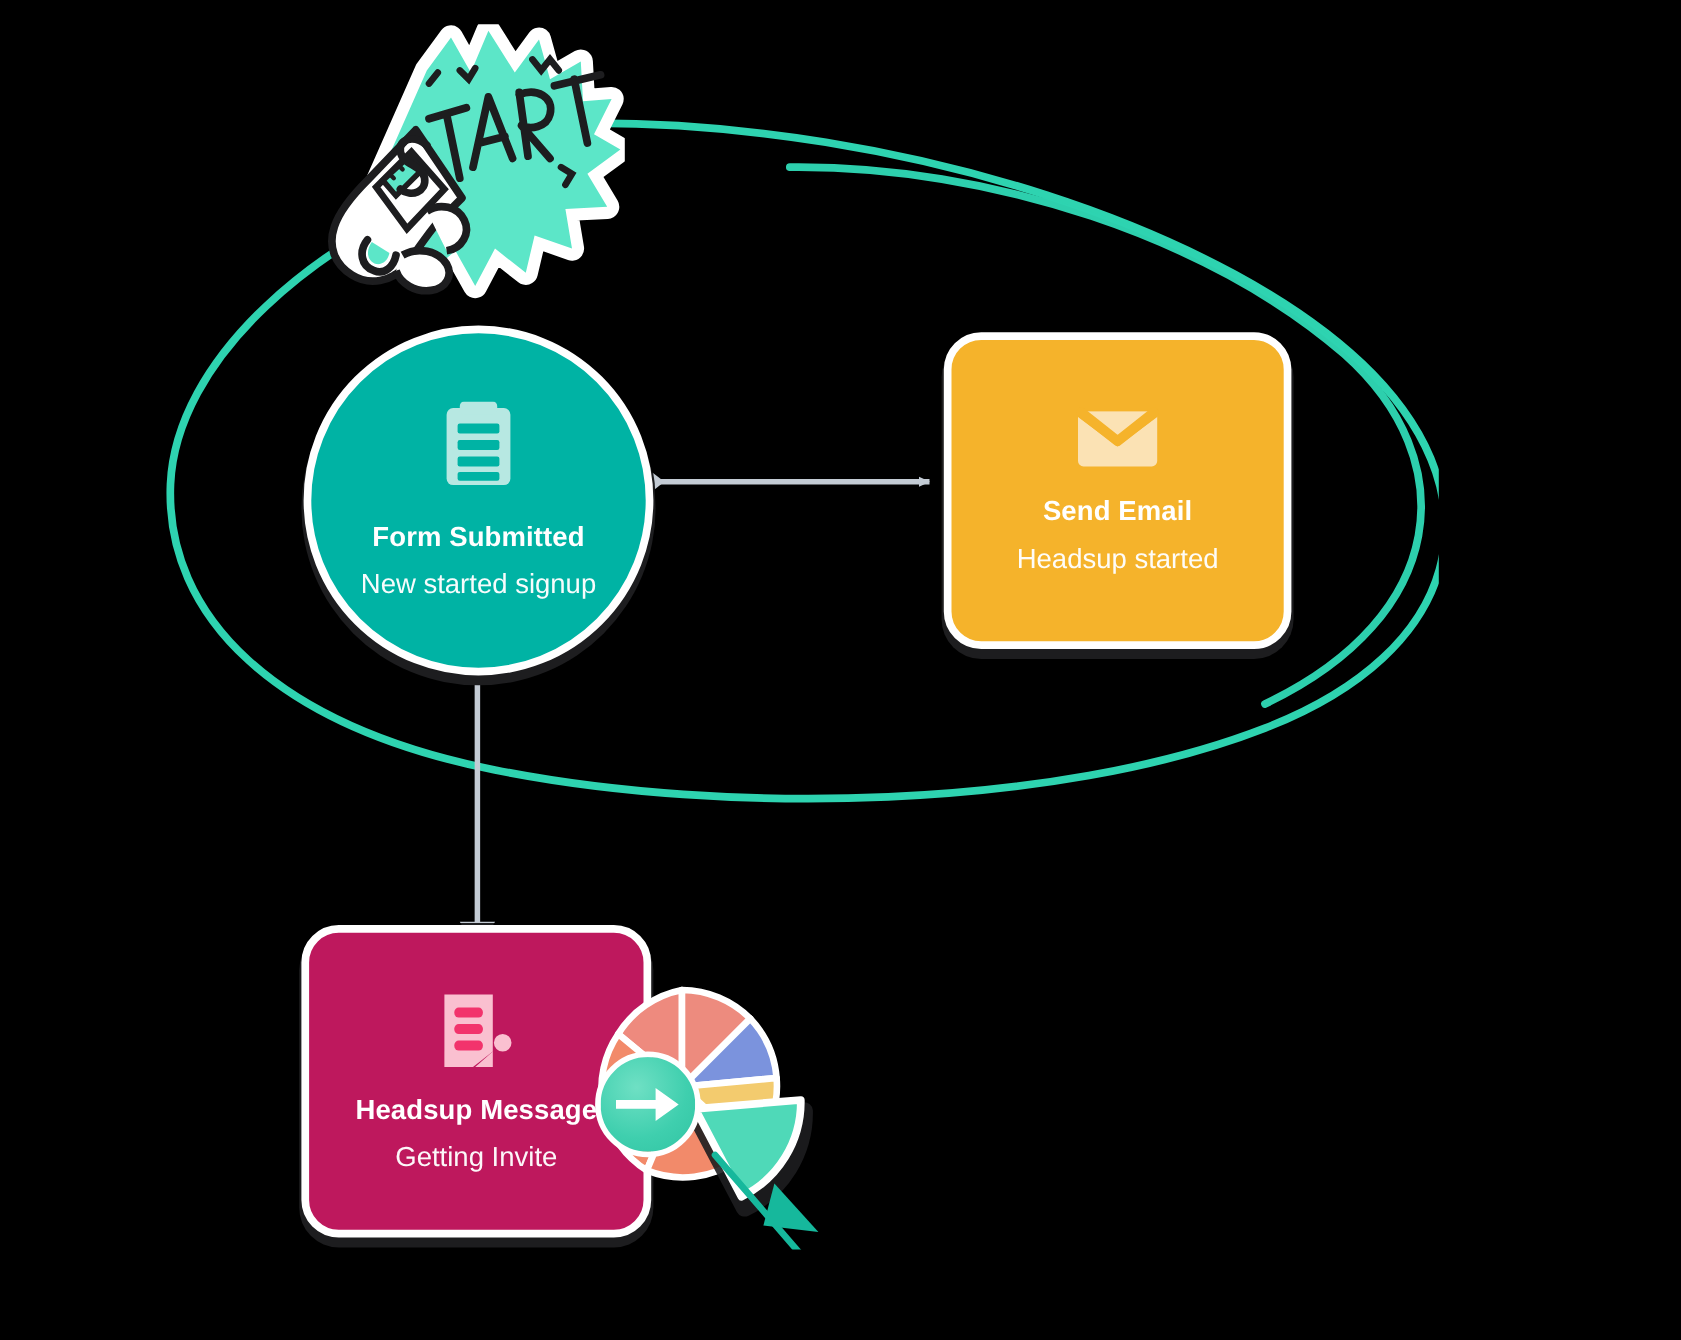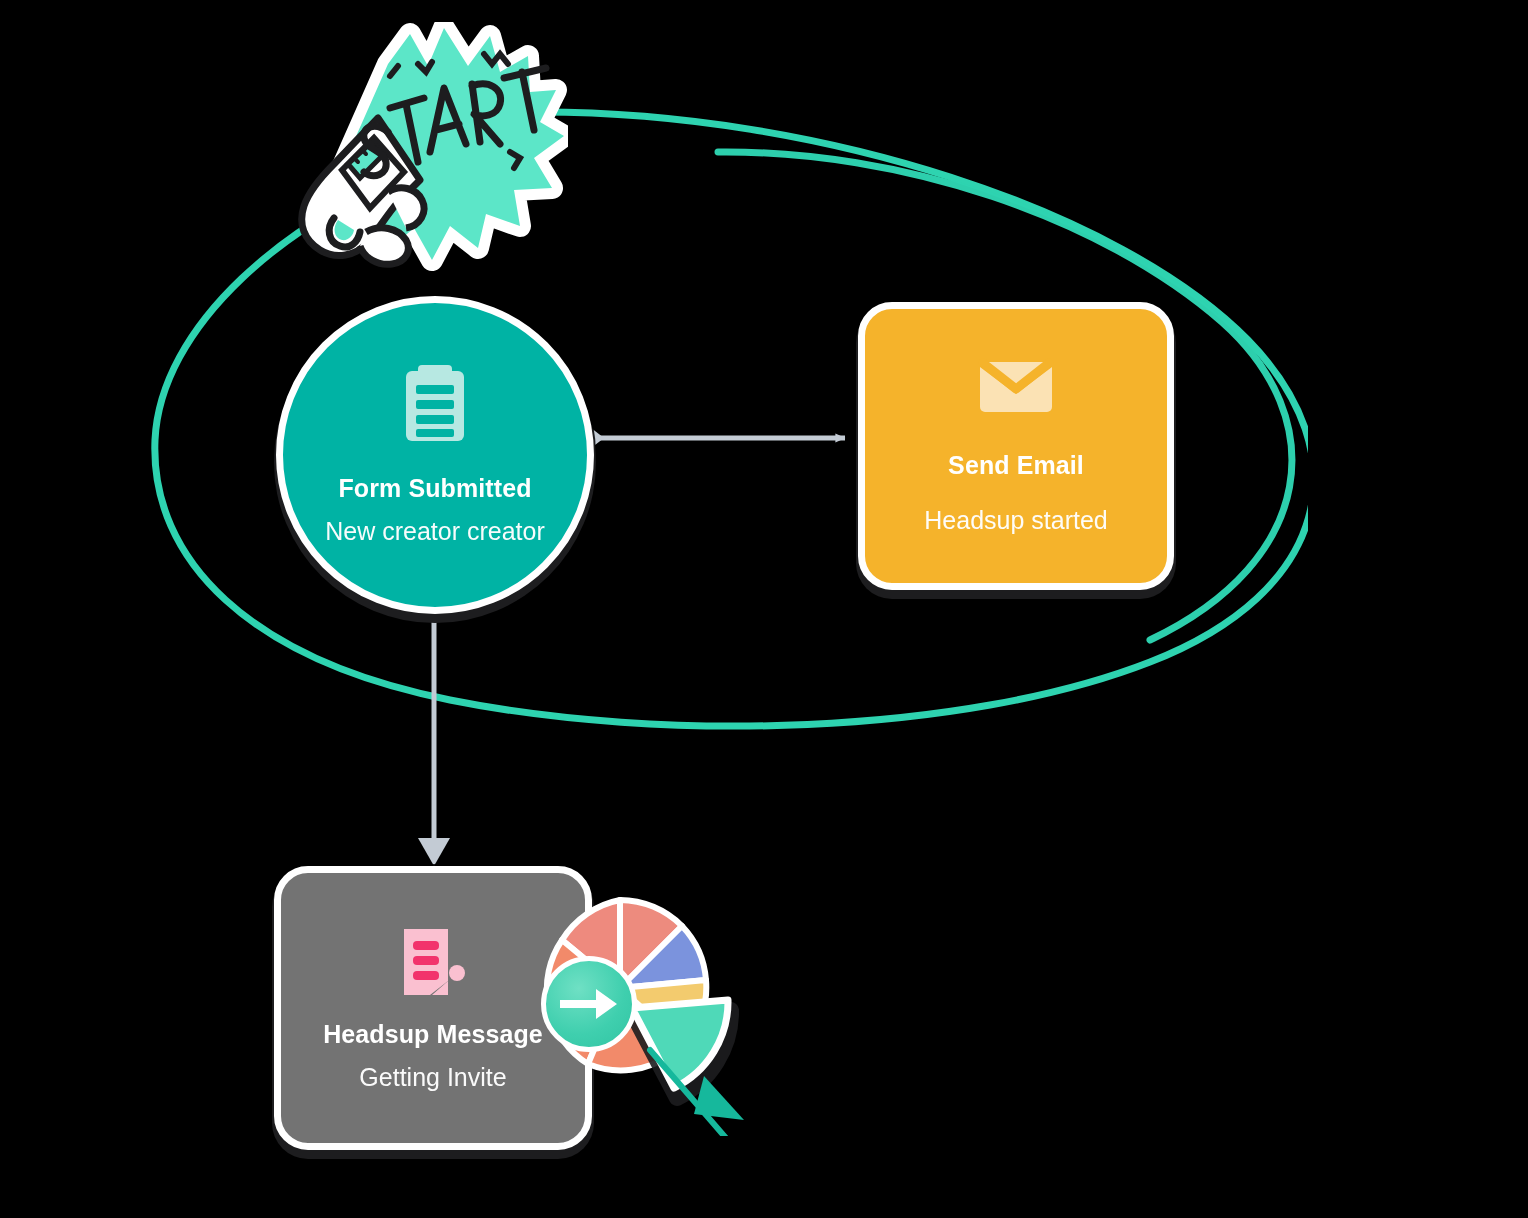--- a/index.html
+++ b/index.html
@@ -48,29 +48,28 @@
     border-radius: 50%;
     background: #00b3a4;
   }
   .node-email {
     left: 858px;
     top: 302px;
     width: 316px;
     height: 288px;
     border-radius: 34px;
     background: #f5b32b;
-    gap: 12px;
   }
   .node-headsup {
     left: 274px;
-    top: 866px;
+    top: 841px;
     width: 318px;
     height: 284px;
     border-radius: 34px;
-    background: #737373;
+    background: #be185d;
   }
 
   .node-icon {
     display: block;
     margin-bottom: 26px;
   }
   .node-circle .node-icon { margin-bottom: 30px; }
   .node-title {
     color: #ffffff;
     font-size: 25px;
@@ -203,21 +202,21 @@
   <div class="node node-circle">
     <svg class="node-icon" width="66" height="80" viewBox="0 0 66 80">
       <rect x="4" y="6" width="58" height="70" rx="6" fill="#b7e8e2"></rect>
       <rect x="16" y="0" width="34" height="12" rx="4" fill="#b7e8e2"></rect>
       <rect x="14" y="20" width="38" height="9" rx="2" fill="#00b3a4"></rect>
       <rect x="14" y="35" width="38" height="9" rx="2" fill="#00b3a4"></rect>
       <rect x="14" y="50" width="38" height="9" rx="2" fill="#00b3a4"></rect>
       <rect x="14" y="64" width="38" height="8" rx="2" fill="#00b3a4"></rect>
     </svg>
     <div class="node-title">Form Submitted</div>
-    <div class="node-subtitle">New creator creator</div>
+    <div class="node-subtitle">New started signup</div>
   </div>
 
   <div class="node node-email">
     <svg class="node-icon" width="76" height="56" viewBox="0 0 76 56">
       <rect x="2" y="4" width="72" height="50" rx="5" fill="#fbe2b4"></rect>
       <path d="M2 9 L38 36 L74 9 L74 4 L2 4 Z" fill="#f5b32b"></path>
       <path d="M2 7 C2 5, 4 4, 6 4 L70 4 C72 4, 74 5, 74 7 L40 33 C39 34, 37 34, 36 33 Z" fill="#fbe2b4"></path>
       <path d="M5 5 L38 31 L71 5" fill="none" stroke="#f5b32b" stroke-width="9" stroke-linejoin="round" stroke-linecap="round"></path>
     </svg>
     <div class="node-title">Send Email</div>

